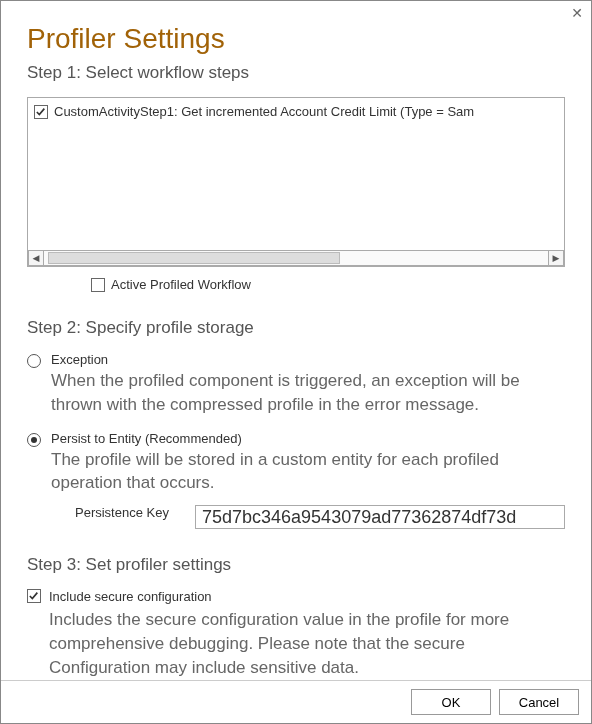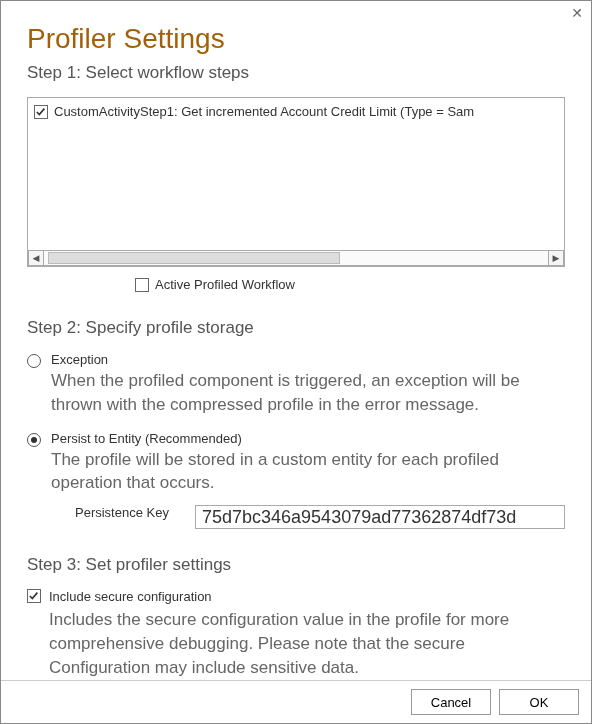--- a/index.html
+++ b/index.html
@@ -143,21 +143,21 @@
     border: 1px solid #666;
     display: inline-flex;
     align-items: center;
     justify-content: center;
     background: #fff;
     flex: 0 0 14px;
   }
   .cbx.checked svg { width: 10px; height: 10px; display:block; }
   .cbx:not(.checked) svg { display: none; }
   .after-steps {
-    margin-left: 108px;
+    margin-left: 64px;
     margin-top: 6px;
     display: flex;
     align-items: flex-end;
     gap: 6px;
   }
   .radio {
     width: 14px;
     height: 14px;
     border: 1px solid #555;
     border-radius: 50%;
@@ -305,15 +305,15 @@
         </svg>
     </span>
     <div style="flex:1;">
       <div class="option-title">Include secure configuration</div>
       <div class="option-desc" style="margin-top:4px;">Includes the secure configuration value in the profile for more comprehensive debugging. Please note that the secure Configuration may include sensitive data.</div>
     </div>
   </div>
 </div>
 
 <div class="footer">
+  <button class="btn">OK</button>
   <button class="btn">Cancel</button>
-  <button class="btn">OK</button>
 </div>
 
 </body></html>

